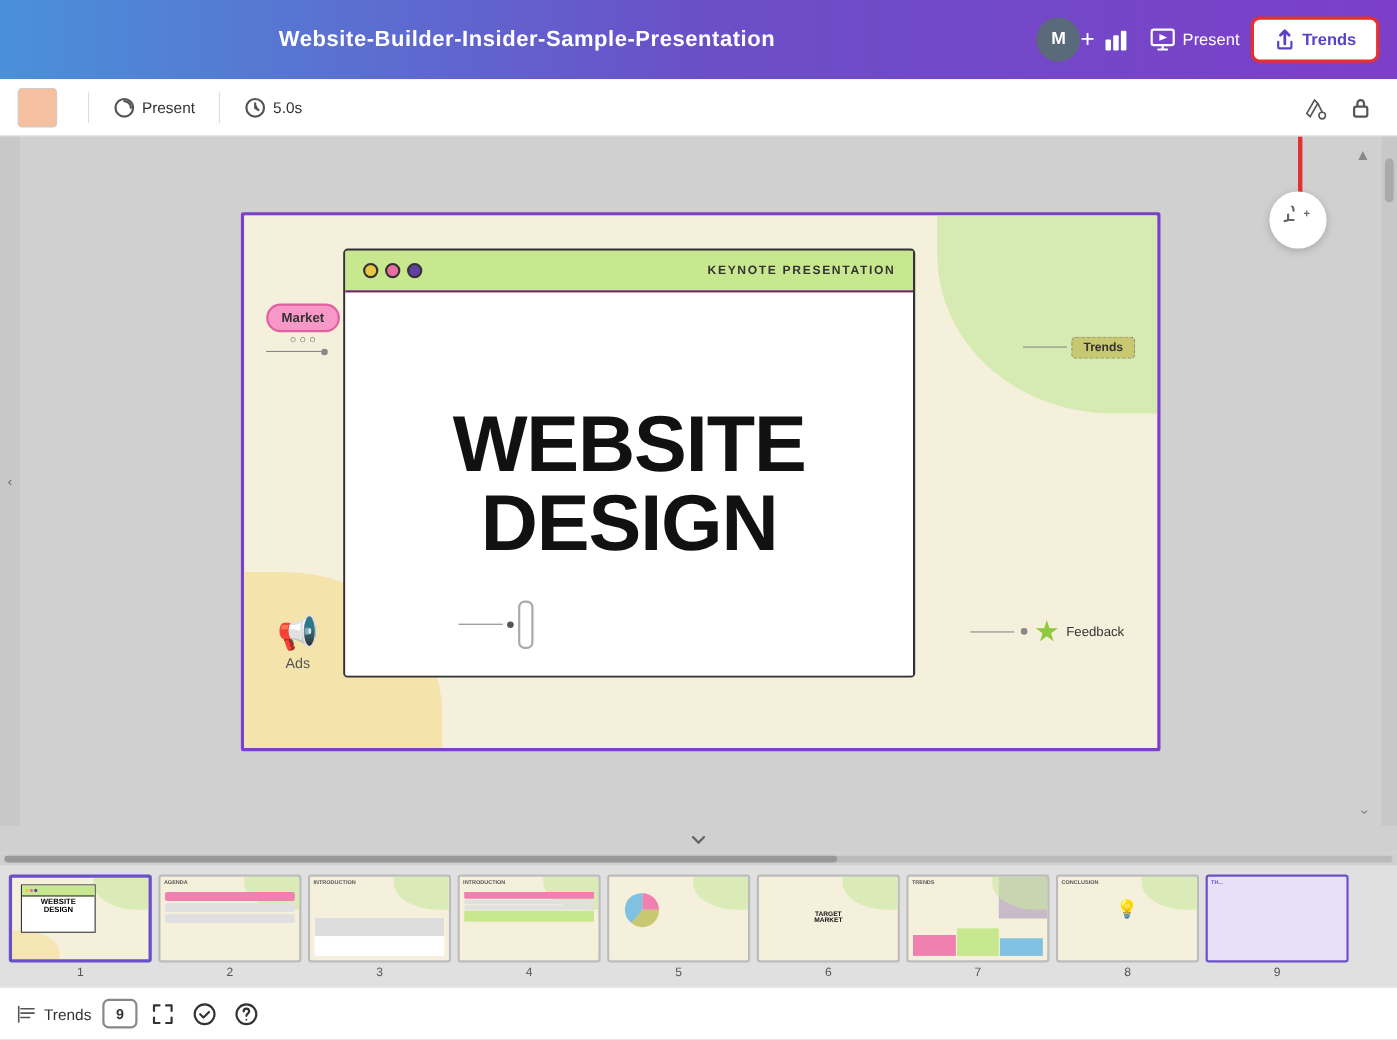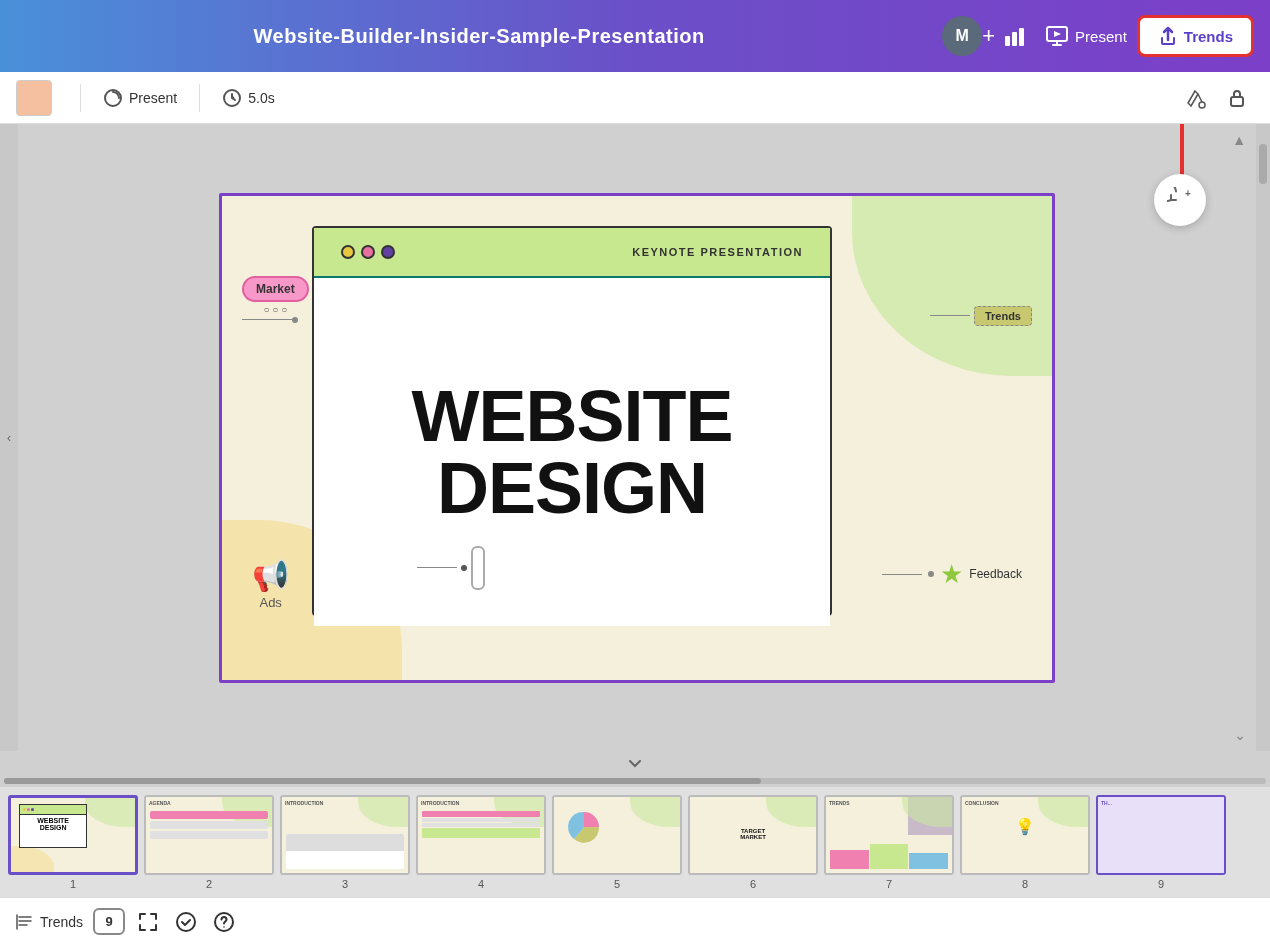--- a/index.html
+++ b/index.html
@@ -201,26 +201,26 @@
     .browser-frame {
       position: absolute;
       top: 30px; left: 90px;
       width: 520px;
       height: 390px;
       background: white;
       border: 2px solid #333;
       border-radius: 4px;
     }
     .browser-titlebar {
-      height: 50px;
+      height: 38px;
       background: #c8e890;
-      border-bottom: 2px solid #0f766e;
-      display: flex;
-      align-items: center;
-      padding: 0 27px;
+      border-bottom: 2px solid #701a75;
+      display: flex;
+      align-items: center;
+      padding: 0 16px;
     }
     .browser-dot {
       width: 14px; height: 14px;
       border-radius: 50%;
       border: 2px solid #333;
       margin-right: 6px;
     }
     .browser-dot-yellow { background: #e8c840; }
     .browser-dot-pink { background: #e870a0; }
     .browser-dot-purple { background: #6040a0; }

